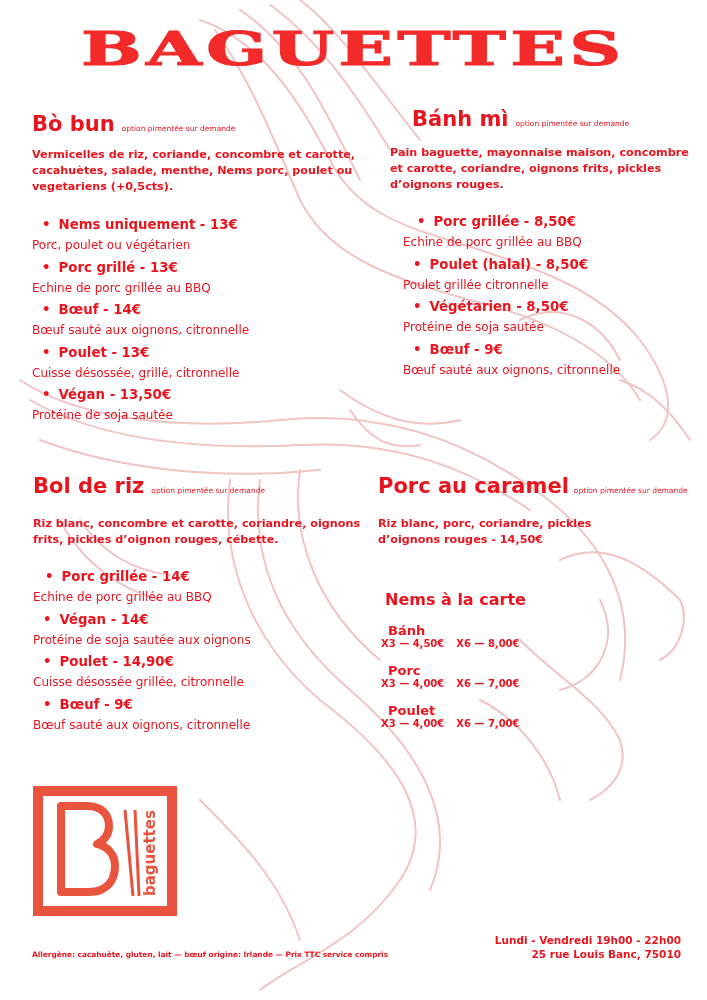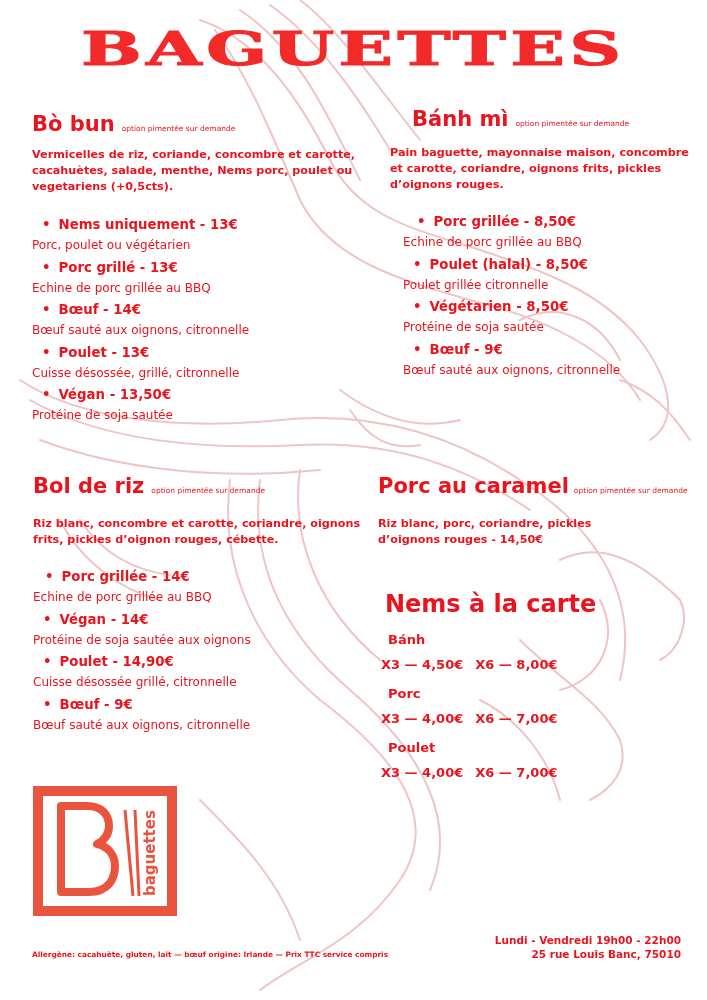--- a/index.html
+++ b/index.html
@@ -23,23 +23,23 @@
   .sec-head { display: flex; align-items: baseline; white-space: nowrap; }
   .sec-name { font-weight: bold; font-size: 21px; color: #e8141e; }
   .sec-note { font-size: 7.5px; margin-left: 7px; color: #e8141e; }
   .sec-desc { font-weight: bold; font-size: 11.2px; line-height: 16px; margin-top: 10px; color: #e8141e; }
 
   .items { margin-top: 22px; }
   .item-name { font-weight: bold; font-size: 13.3px; line-height: 21px; padding-left: 10px; }
   .item-name .dot { display: inline-block; margin-right: 8px; }
   .item-desc { font-size: 12px; line-height: 21.5px; font-weight: normal; color: #e8141e; }
 
-  .nems-head { font-weight: bold; font-size: 24px; }
+  .nems-head { font-weight: bold; font-size: 16px; }
   .nems-cat { font-weight: bold; font-size: 13px; margin-left: 7px; margin-top: 14px; }
-  .nems-price { font-weight: bold; font-size: 13px; margin-top: 10px; white-space: nowrap; }
+  .nems-price { font-weight: bold; font-size: 10px; white-space: nowrap; }
   .nems-price span + span { margin-left: 12px; }
 
   .logo {
     position: absolute; left: 33px; top: 786px; width: 144px; height: 130px;
     background: #e9543f; box-sizing: border-box; padding: 10px;
   }
   .logo-inner { width: 100%; height: 100%; background: #ffffff; position: relative; }
 
   .footer-left { position: absolute; left: 32px; top: 950px; font-size: 7.4px; font-weight: bold; color: #e8141e; white-space: nowrap; }
   .footer-right { position: absolute; right: 26px; top: 933px; font-size: 10.5px; font-weight: bold; text-align: right; line-height: 14px; color: #e8141e; }
@@ -119,21 +119,21 @@
       <span class="sec-name">Bol de riz</span>
       <span class="sec-note">option pimentée sur demande</span>
     </div>
     <div class="sec-desc" style="margin-top:18px;">Riz blanc, concombre et carotte, coriandre, oignons frits, pickles d’oignon rouges, cébette.</div>
     <div class="items" style="margin-top:18px;">
       <div class="item-name" style="padding-left:12px;"><span class="dot">•</span><span>Porc grillée - 14€</span></div>
       <div class="item-desc">Echine de porc grillée au BBQ</div>
       <div class="item-name"><span class="dot">•</span><span>Végan - 14€</span></div>
       <div class="item-desc">Protéine de soja sautée aux oignons</div>
       <div class="item-name"><span class="dot">•</span><span>Poulet - 14,90€</span></div>
-      <div class="item-desc">Cuisse désossée grillé, citronnelle</div>
+      <div class="item-desc">Cuisse désossée grillée, citronnelle</div>
       <div class="item-name"><span class="dot">•</span><span>Bœuf - 9€</span></div>
       <div class="item-desc">Bœuf sauté aux oignons, citronnelle</div>
     </div>
   </div>
 
   <div class="section" style="left:378px; top:474px; width:329px;">
     <div class="sec-head">
       <span class="sec-name">Porc au caramel</span>
       <span class="sec-note" style="margin-left:5px;">option pimentée sur demande</span>
     </div>

